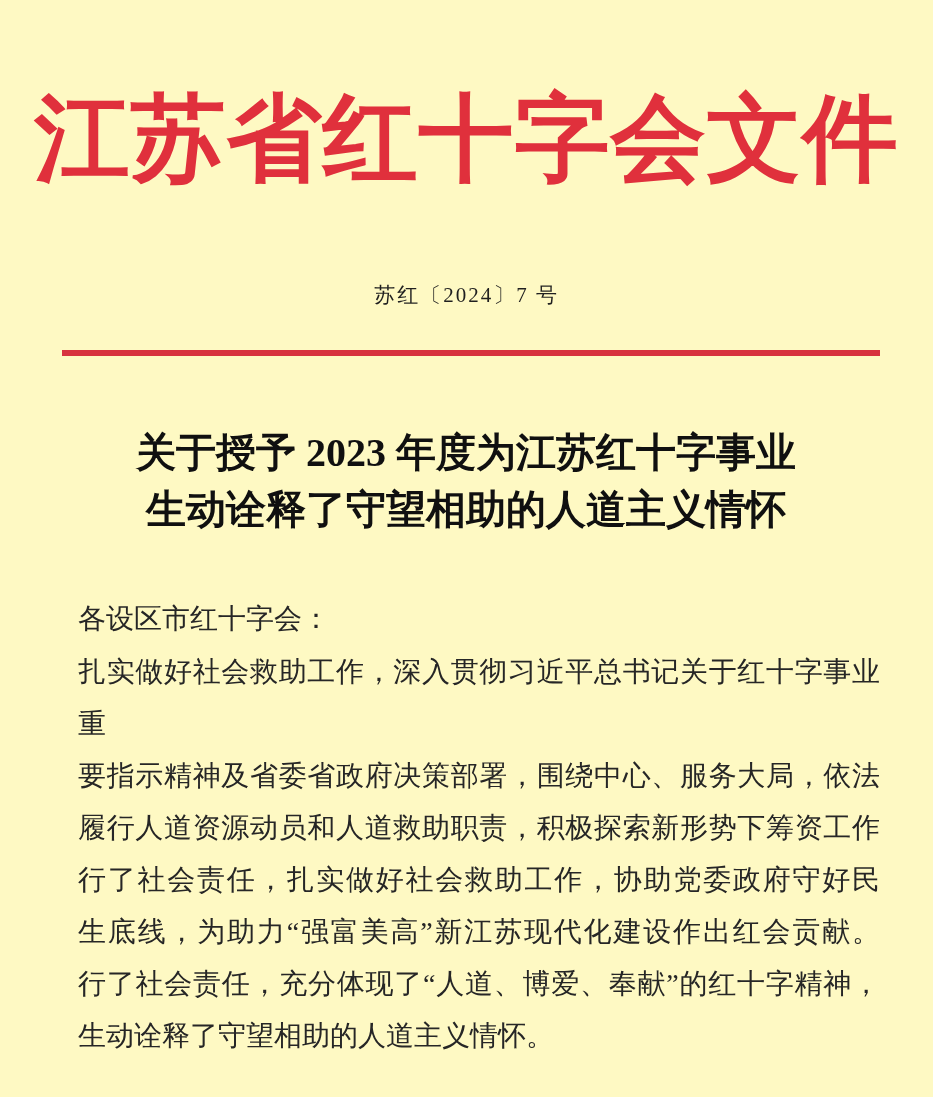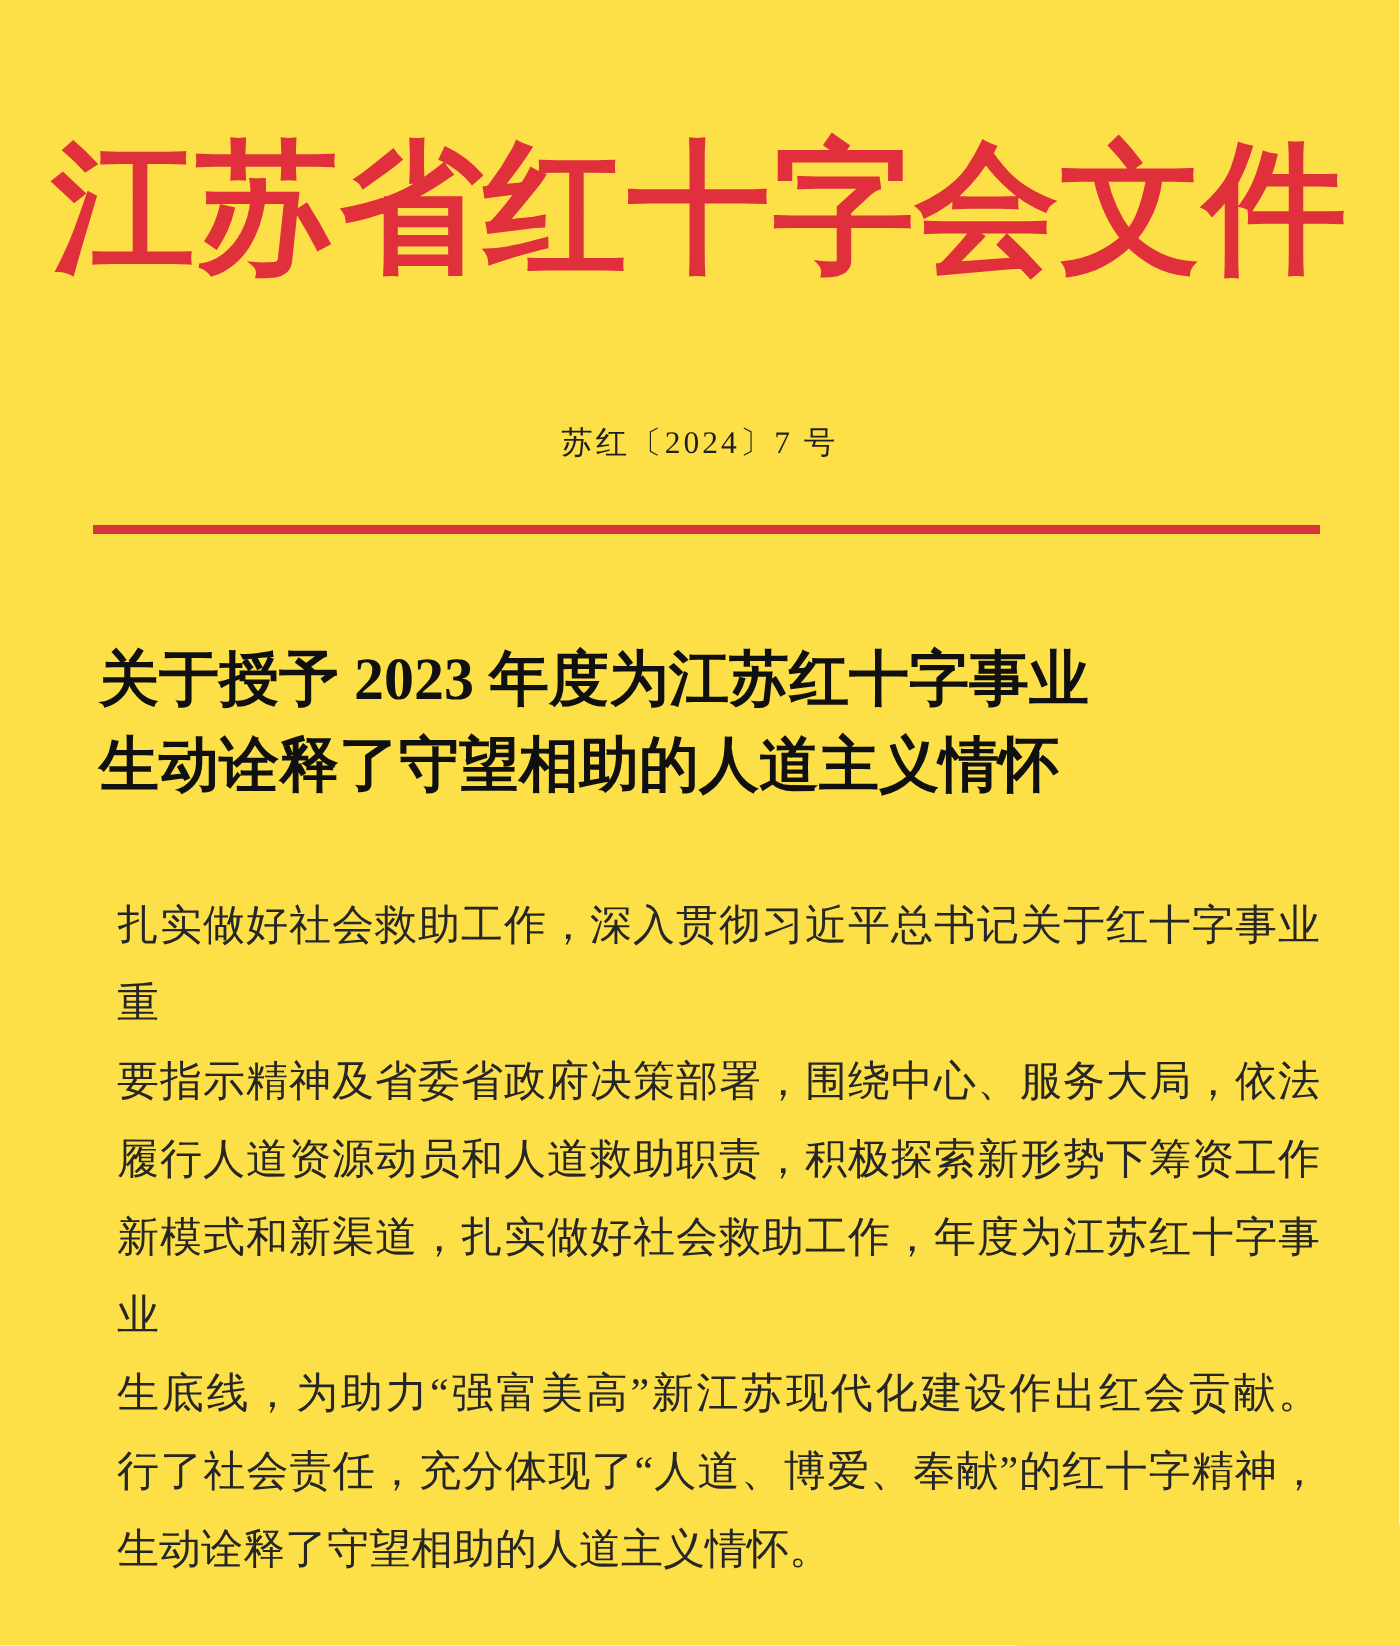--- a/index.html
+++ b/index.html
@@ -45,20 +45,21 @@
     top: 350px;
     left: 62px;
     width: 818px;
     height: 6px;
   }
   .doc-title {
     position: absolute;
     top: 424px;
     left: 66px;
     width: 800px;
+    text-align: center;
     font-weight: 700;
     color: #101010;
     font-size: 40px;
     line-height: 57px;
   }
   .body-block {
     position: absolute;
     top: 592px;
     left: 78px;
     width: 802px;
@@ -79,38 +80,39 @@
   .para-line.first {
     text-indent: 2em;
   }
   .para-line.last {
     text-align-last: left;
   }
 </style>
 </head>
 <body>
 
-<div class="page" style="background: #fde047;">
+<div class="page" style="background: #fef9c3;">
 
   <div class="org-title" style="color: rgb(224, 48, 60);">江苏省红十字会文件</div>
 
   <div class="doc-number">苏红〔2024〕7 号</div>
 
   <div class="red-rule" style="background: rgb(215, 51, 62);"></div>
 
   <div class="doc-title">
     <div>关于授予 2023 年度为江苏红十字事业</div>
     <div>生动诠释了守望相助的人道主义情怀</div>
   </div>
 
   <div class="body-block">
+    <div class="salutation">各设区市红十字会：</div>
     <div>
         <div class="para-line">扎实做好社会救助工作，深入贯彻习近平总书记关于红十字事业重</div>
         <div class="para-line">要指示精神及省委省政府决策部署，围绕中心、服务大局，依法</div>
         <div class="para-line">履行人道资源动员和人道救助职责，积极探索新形势下筹资工作</div>
-        <div class="para-line">新模式和新渠道，扎实做好社会救助工作，年度为江苏红十字事业</div>
+        <div class="para-line">行了社会责任，扎实做好社会救助工作，协助党委政府守好民</div>
         <div class="para-line">生底线，为助力“强富美高”新江苏现代化建设作出红会贡献。</div>
         <div class="para-line">行了社会责任，充分体现了“人道、博爱、奉献”的红十字精神，</div>
         <div class="para-line last">生动诠释了守望相助的人道主义情怀。</div>
       </div>
   </div>
 
 </div>
 
 </body></html>

